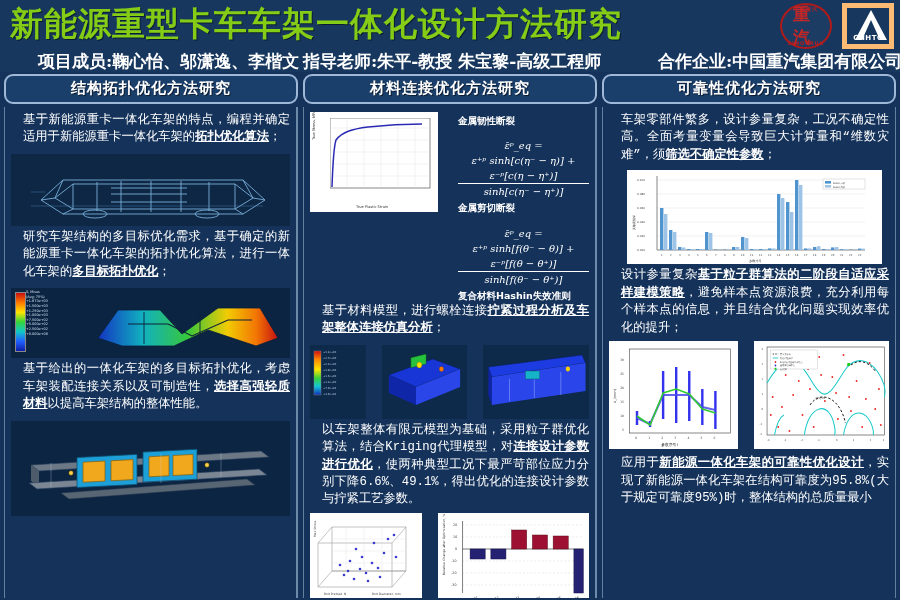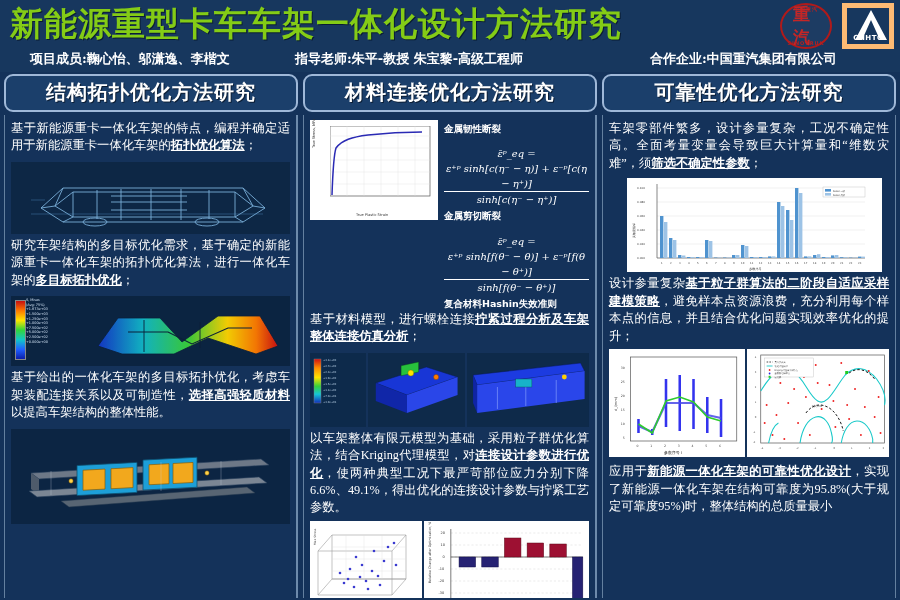--- a/index.html
+++ b/index.html
@@ -16,22 +16,22 @@
   .header{position:relative;height:72px;background:#17375e;}
   .title{
     position:absolute;left:10px;top:2px;width:640px;
     font-family:"DejaVu Serif","Liberation Serif",serif;
     font-weight:bold;font-size:33px;letter-spacing:1px;
     color:#84cc16;white-space:nowrap;
     text-shadow:1px 1px 0 #0a1c33;
   }
   .credits{position:absolute;top:50px;left:0;width:900px;height:20px;}
   .credit{
-    position:absolute;font-size:13px;font-weight:bold;white-space:nowrap;
-    font-family:"DejaVu Serif","Liberation Serif",serif;color:#ffffff;
+    position:absolute;font-size:17px;font-weight:bold;white-space:nowrap;
+    font-family:"DejaVu Serif","Liberation Serif",serif;color:#ffffff;margin-left:8px;
   }
   .c1{left:30px;}
   .c2{left:295px;}
   .c3{left:650px;}
 
   .logo-seal{
     position:absolute;right:68px;top:3px;width:52px;height:46px;
   }
   .logo-seal .ellipse{
     position:absolute;inset:0;border:2px solid #b01a1a;border-radius:50%;
@@ -59,40 +59,40 @@
   }
 
   
   .cols{position:absolute;top:74px;left:0;width:900px;height:524px;display:flex;gap:5px;padding:0 4px;box-sizing:border-box;}
   .col{flex:1;display:flex;flex-direction:column;gap:3px;position:relative;}
   .col-head{
     border:2px solid #9fb8d8;border-radius:9px;
     background:#1b3f6b;
     text-align:center;padding:3px 0 4px;
     font-family:"DejaVu Serif","Liberation Serif",serif;
-    font-size:20px;font-weight:bold;color:#ffffff;letter-spacing:1px;
+    font-size:15px;font-weight:bold;color:#ffffff;letter-spacing:1px;
     text-shadow:1px 1px 0 #0b1d34;
     flex:0 0 auto;
   }
   .col-body{
     flex:1;border:1px solid #64809f;border-top:none;border-bottom:none;
     padding:5px 6px 4px;box-sizing:border-box;overflow:hidden;
     display:flex;flex-direction:column;
   }
   .col:not(:last-child) .col-body{border-right:2px solid #6d8aab;}
   .para{
     font-size:12.3px;line-height:1.42;color:#ffffff;text-align:justify;
-    font-family:Liberation Serif, serif;
-    margin:0 0 4px 0;
+    font-family:Liberation Mono, monospace;
+    margin:0 0 4px 12px;
   }
   .u{text-decoration:underline;font-weight:bold;}
 
   
   .fig{background:#0f2746;margin:3px 0;position:relative;overflow:hidden;}
-  .row{display:flex;gap:2px;justify-content:space-between;}
+  .row{display:flex;gap:16px;justify-content:space-between;}
 
   
   .cadframe{height:72px;background:#0d2745;display:block;position:relative;}
   .cadframe svg{display:block;}
 
   
   .fea{height:70px;background:#0b2441;position:relative;}
   .legend-strip{position:absolute;left:4px;top:4px;width:9px;height:58px;
     background:linear-gradient(180deg,#c81010,#ff7a00,#ffe400,#34d53a,#12c7c7,#2060ff,#0b1ea8);
     border:1px solid #888;}

